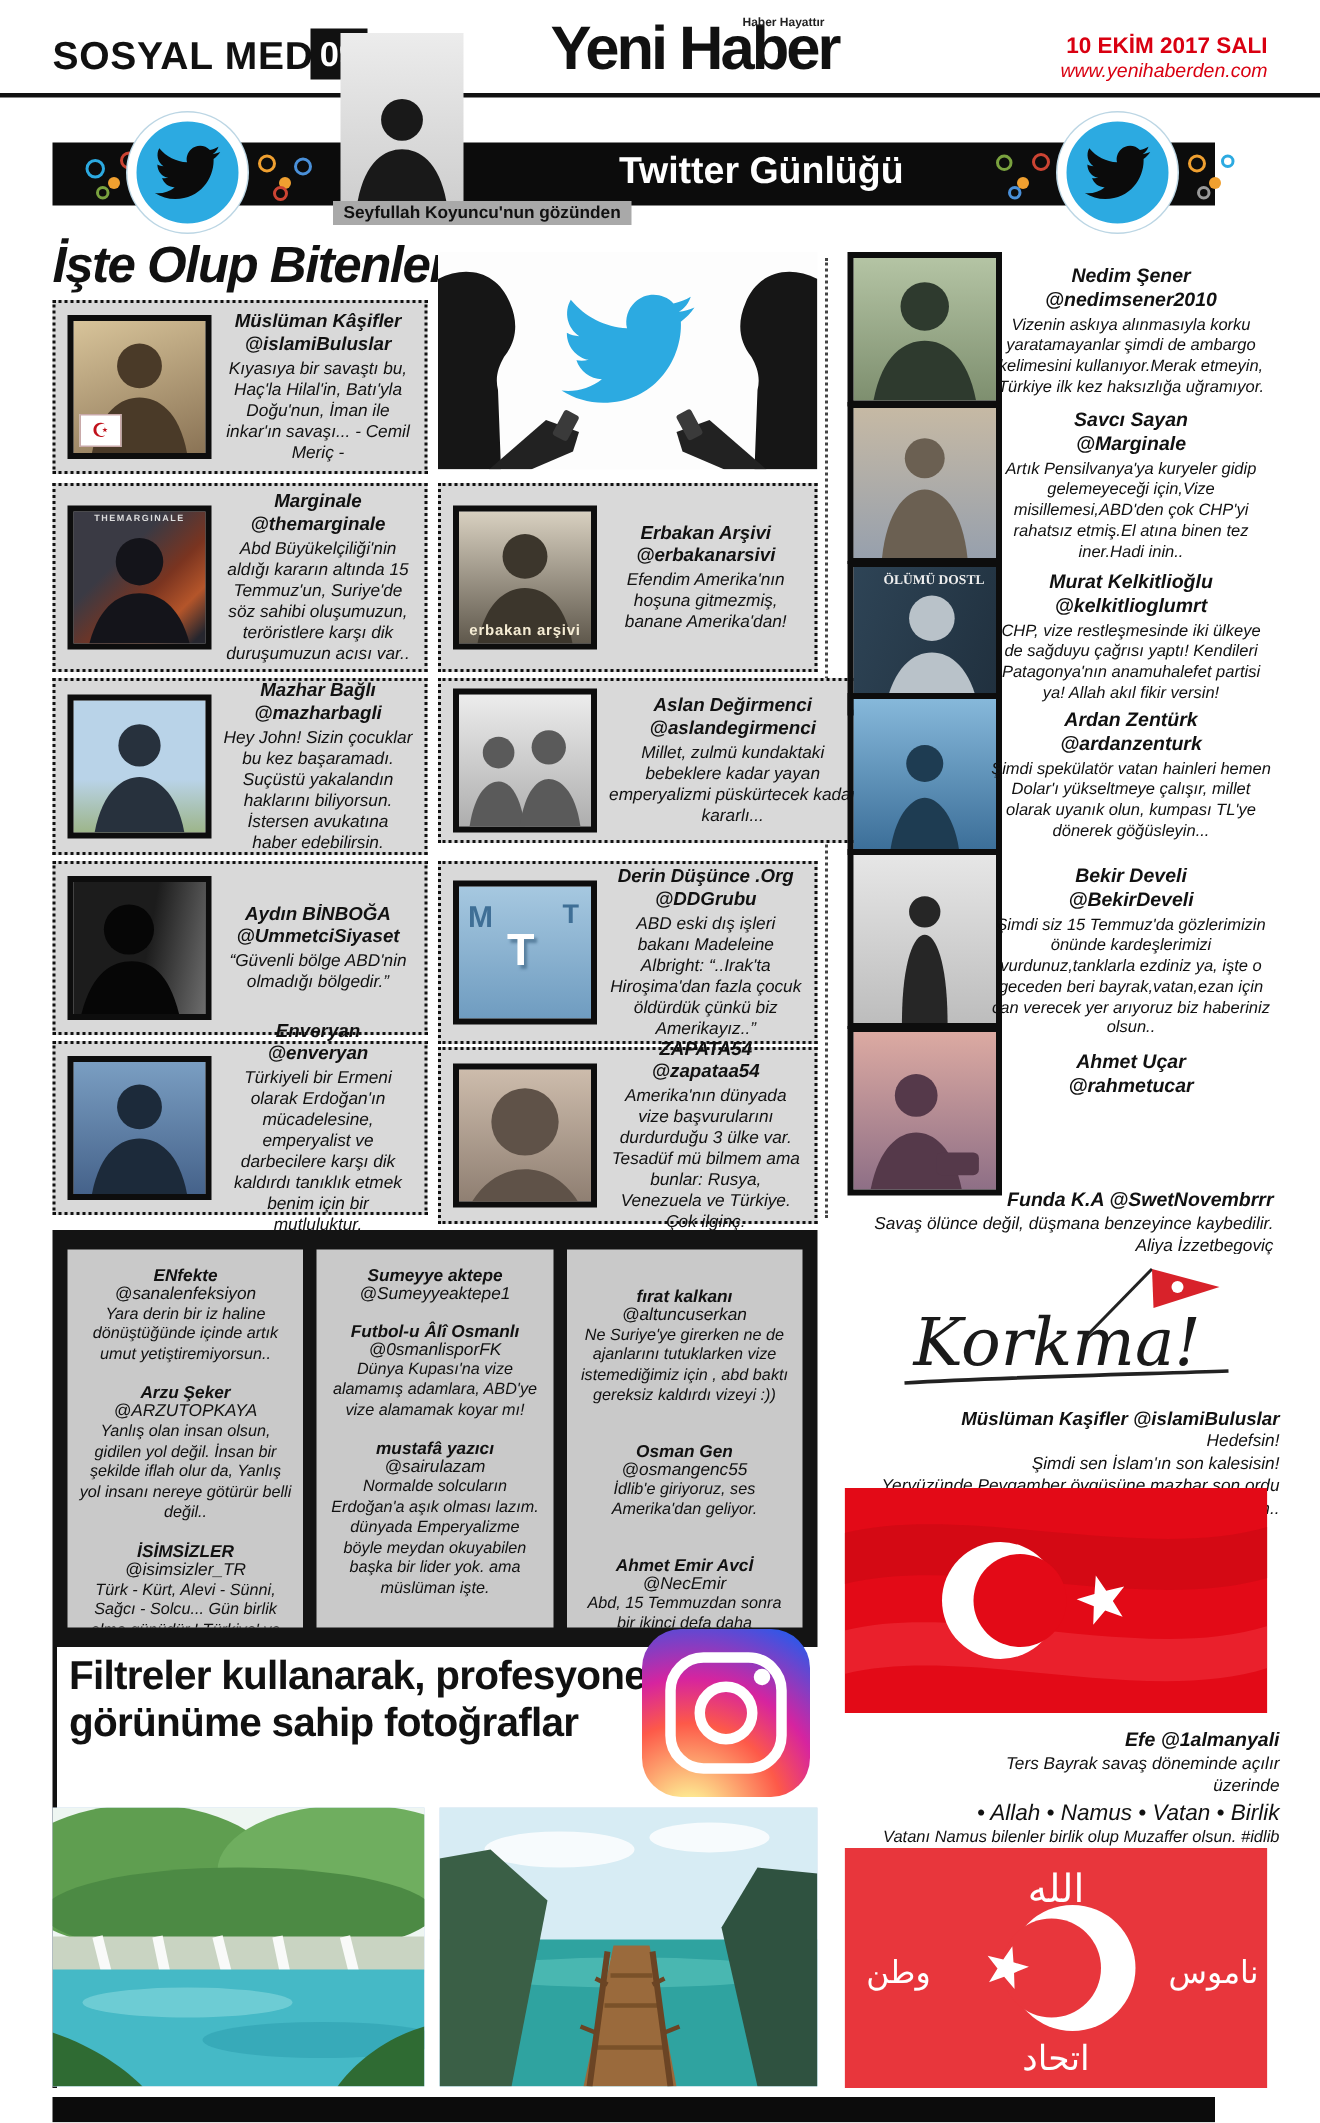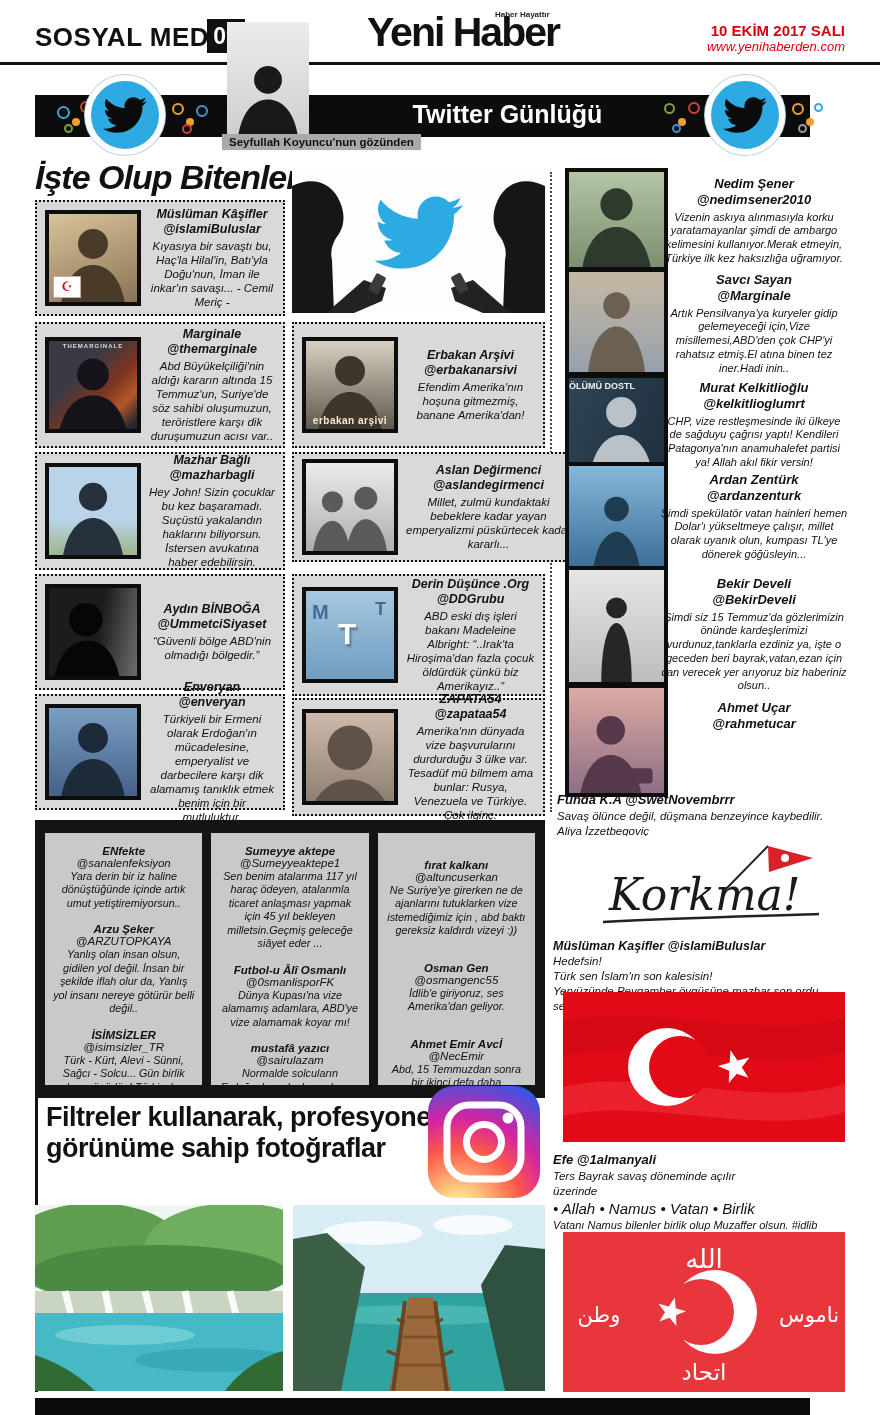--- a/index.html
+++ b/index.html
@@ -88,23 +88,23 @@
   .insta-icon{left:428px;top:1086px;width:112px;height:112px;border-radius:26px;
       background:radial-gradient(circle at 28% 112%,#fdf497 0%,#fdf497 6%,#fd5949 42%,#d6249f 62%,#285AEB 95%);}
   .photo-box{overflow:hidden;background:#cde;}
 
   
   .profile-photo{left:565px;width:95px;border:4px solid #0d0d0d;position:absolute;overflow:hidden;}
   .profile-text{left:660px;width:188px;position:absolute;text-align:center;font-style:italic;line-height:1.25;}
   .p-name{font-size:13px;font-weight:bold;}
   .p-handle{font-size:13px;font-weight:bold;}
   .p-body{font-size:11px;margin-top:2px;}
-  .cap-frag{position:absolute;top:4px;left:0;color:#eee;font-size:9px;font-weight:900;line-height:1.1;}
-
-  .center-block{text-align:left;font-style:italic;line-height:1.3;}
+  .cap-frag{position:absolute;top:4px;left:20px;color:#eee;font-size:9px;font-weight:900;line-height:1.1;font-family:Liberation Serif, serif;}
+
+  .center-block{text-align:right;font-style:italic;line-height:1.3;}
   .korkma-box{left:563px;top:836px;width:282px;height:100px;background:#fff;}
   .flag-box{overflow:hidden;}
   .bottom-bar{left:35px;top:1398px;width:775px;height:17px;background:#0c0c0c;}
 </style>
 </head>
 <body>
 
 <div class="page">
 
   <div class="abs section-title">SOSYAL MEDYA</div>
@@ -278,21 +278,21 @@
   <div class="abs card" style="left:35px;top:694px;width:250px;height:116px;">
     <div class="pframe ph-env">
       <svg class="sil" viewBox="0 0 100 100" preserveAspectRatio="xMidYMax meet">
           <circle cx="50" cy="34" r="17"></circle>
           <path d="M14 100 C20 68 36 58 50 58 C64 58 80 68 86 100 Z"></path>
         </svg>
     </div>
     <div class="ctext">
         <div class="tname">Enveryan</div>
       <div class="thandle">@enveryan</div>
-      <div class="tbody">Türkiyeli bir Ermeni olarak Erdoğan'ın mücadelesine, emperyalist ve darbecilere karşı dik alamamış tanıklık etmek benim için bir mutluluktur.</div>
+      <div class="tbody">Türkiyeli bir Ermeni olarak Erdoğan'ın mücadelesine, emperyalist ve darbecilere karşı dik kaldırdı tanıklık etmek benim için bir mutluluktur.</div>
       </div>
   </div>
 
   <div class="abs card" style="left:292px;top:698px;width:253px;height:118px;">
     <div class="pframe ph-zap">
       <svg class="sil" viewBox="0 0 100 100" preserveAspectRatio="xMidYMax meet">
           <circle cx="50" cy="34" r="17"></circle>
           <path d="M14 100 C20 68 36 58 50 58 C64 58 80 68 86 100 Z"></path>
         </svg>
     </div>
@@ -318,21 +318,20 @@
       <div class="bb-entry">
         <div class="bb-name">İSİMSİZLER</div>
         <div class="bb-handle">@isimsizler_TR</div>
         <div class="bb-text">Türk - Kürt, Alevi - Sünni, Sağcı - Solcu... Gün birlik olma günüdür.! Türkiye' ye diz çöktürmek isteyenler artık açıkça saldırıyor.!</div>
       </div>
     </div>
     <div class="bb-col">
       <div class="bb-entry">
         <div class="bb-name">Sumeyye aktepe</div>
         <div class="bb-handle">@Sumeyyeaktepe1</div>
-        <div class="bb-text">Sen benim atalarıma 117 yıl haraç ödeyen, atalarımla ticaret anlaşması yapmak için 45 yıl bekleyen milletsin.Geçmiş geleceğe siâyet eder ...</div>
       </div>
       <div class="bb-entry">
         <div class="bb-name">Futbol-u Âlî Osmanlı</div>
         <div class="bb-handle">@0smanlisporFK</div>
         <div class="bb-text">Dünya Kupası'na vize alamamış adamlara, ABD'ye vize alamamak koyar mı!</div>
       </div>
       <div class="bb-entry">
         <div class="bb-name">mustafâ yazıcı</div>
         <div class="bb-handle">@sairulazam</div>
         <div class="bb-text">Normalde solcuların Erdoğan'a aşık olması lazım. dünyada Emperyalizme böyle meydan okuyabilen başka bir lider yok. ama müslüman işte.</div>
@@ -487,21 +486,21 @@
       <path d="M205 10 L250 22 L206 36 Z" fill="#d8222a"></path>
       <circle cx="222" cy="22" r="4" fill="#fff"></circle>
       <text x="46" y="74" font-family="DejaVu Serif, serif" font-style="italic" font-size="44" fill="#1a1a1a">Korkma!</text>
       <path d="M40 86 C110 82 200 80 256 78" stroke="#222" stroke-width="2.5" fill="none"></path>
     </svg>
   </div>
 
   <div class="abs center-block" style="left:553px;top:938px;width:300px;">
     <div style="font-size:12.5px;font-weight:bold;">Müslüman Kaşifler @islamiBuluslar</div>
     <div style="font-size:11.5px;">Hedefsin!</div>
-    <div style="font-size:11.5px;">Türk sen İslam'ın son kalesisin!</div>
+    <div style="font-size:11.5px;">Şimdi sen İslam'ın son kalesisin!</div>
     <div style="font-size:11.5px;">Yeryüzünde Peygamber övgüsüne mazhar son ordu sensin..</div>
   </div>
 
   <div class="abs flag-box" style="left:563px;top:992px;width:282px;height:150px;">
     <svg width="282" height="150" viewBox="0 0 282 150">
       <rect width="282" height="150" fill="#e30a17"></rect>
       <path d="M0 30 C80 10 200 50 282 26 L282 60 C200 84 80 44 0 64 Z" fill="#c00812" opacity=".45"></path>
       <path d="M0 95 C80 75 200 118 282 92 L282 120 C200 146 80 104 0 124 Z" fill="#f54a52" opacity=".35"></path>
       <circle cx="104" cy="75" r="39" fill="#fff"></circle>
       <circle cx="117" cy="75" r="31" fill="#e30a17"></circle>

